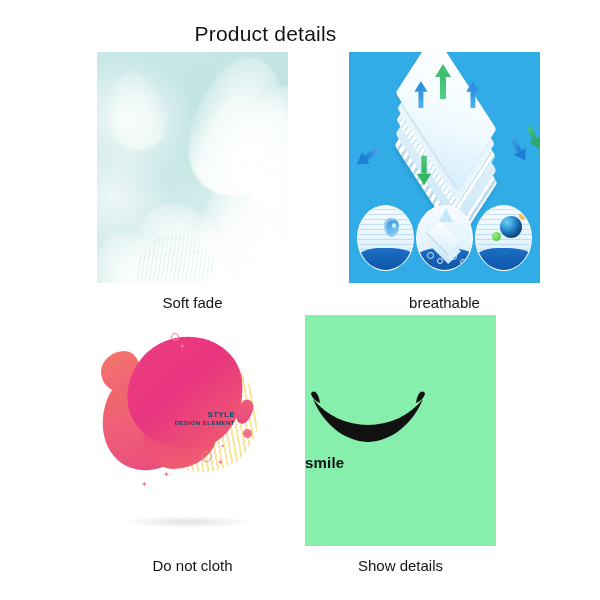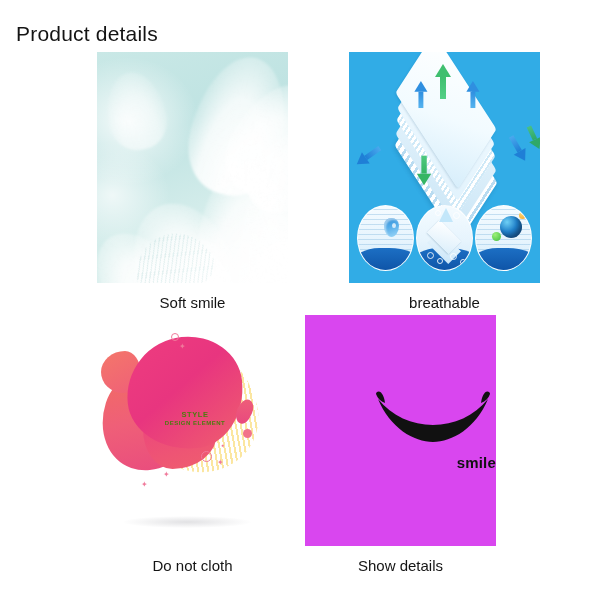--- a/index.html
+++ b/index.html
@@ -13,23 +13,23 @@
     height: 600px;
     overflow: hidden;
     font-family: "Liberation Sans", sans-serif;
     color: #1a1a1a;
     position: relative;
   }
 
   .page-title {
     position: absolute;
     top: 8px;
-    left: 16px;
+    left: 4px;
     width: 523px;
-    text-align: left;
+    text-align: center;
     font-size: 21px;
     font-weight: 400;
     letter-spacing: 0.2px;
     color: #141414;
   }
 
   .grid {
     position: absolute;
     top: 52px;
     left: 0;
@@ -285,22 +285,22 @@
   }
   .blob-dot-r2 {
     left: 146px; top: 114px;
     width: 9px; height: 9px;
     background: #f2738a;
   }
   .blob-text {
     position: absolute;
     left: 58px; top: 96px;
     width: 80px;
-    text-align: center;
-    color: #4d7c0f;
+    text-align: right;
+    color: #0c4a6e;
     line-height: 1.15;
     z-index: 6;
   }
   .blob-text .t1 { font-size: 7.5px; font-weight: 700; letter-spacing: 0.6px; }
   .blob-text .t2 { font-size: 6px; font-weight: 700; letter-spacing: 0.5px; }
   .sparkle {
     position: absolute;
     color: #f07a9b;
     font-size: 8px;
     line-height: 1;
@@ -313,24 +313,24 @@
   .fluid-shadow {
     position: absolute;
     left: 26px; bottom: 18px;
     width: 128px; height: 12px;
     border-radius: 50%;
     background: radial-gradient(ellipse at center, rgba(120,120,130,0.22) 0%, rgba(255,255,255,0) 72%);
   }
 
   
   .smile-panel {
-    background: #d946ef;
+    background: #86efac;
     display: flex;
     flex-direction: column;
-    align-items: flex-end;
+    align-items: flex-start;
     justify-content: center;
   }
   .smile-mark { width: 126px; height: 58px; display: block; }
   .smile-word {
     font-size: 15px;
     font-weight: 700;
     color: #111111;
     margin-top: 6px;
     letter-spacing: 0.2px;
   }
@@ -350,21 +350,21 @@
       <div class="fthr f3"></div>
       <div class="fthr f4"></div>
       <div class="fthr f5"></div>
       <div class="fthr f10"></div>
       <div class="fthr f6"></div>
       <div class="fthr f7"></div>
       <div class="fthr f8"></div>
       <div class="fthr-barbs"></div>
       <div class="fthr-soft-top"></div>
     </div>
-    <div class="caption">Soft smile</div>
+    <div class="caption">Soft fade</div>
   </div>
 
   <div class="cell cell-1">
     <div class="panel breathable-panel">
 
       <div class="layer-stack">
         <div class="lyr lyr-e"></div>
         <div class="lyr lyr-d"></div>
         <div class="lyr lyr-c"></div>
         <div class="lyr lyr-b"></div>

